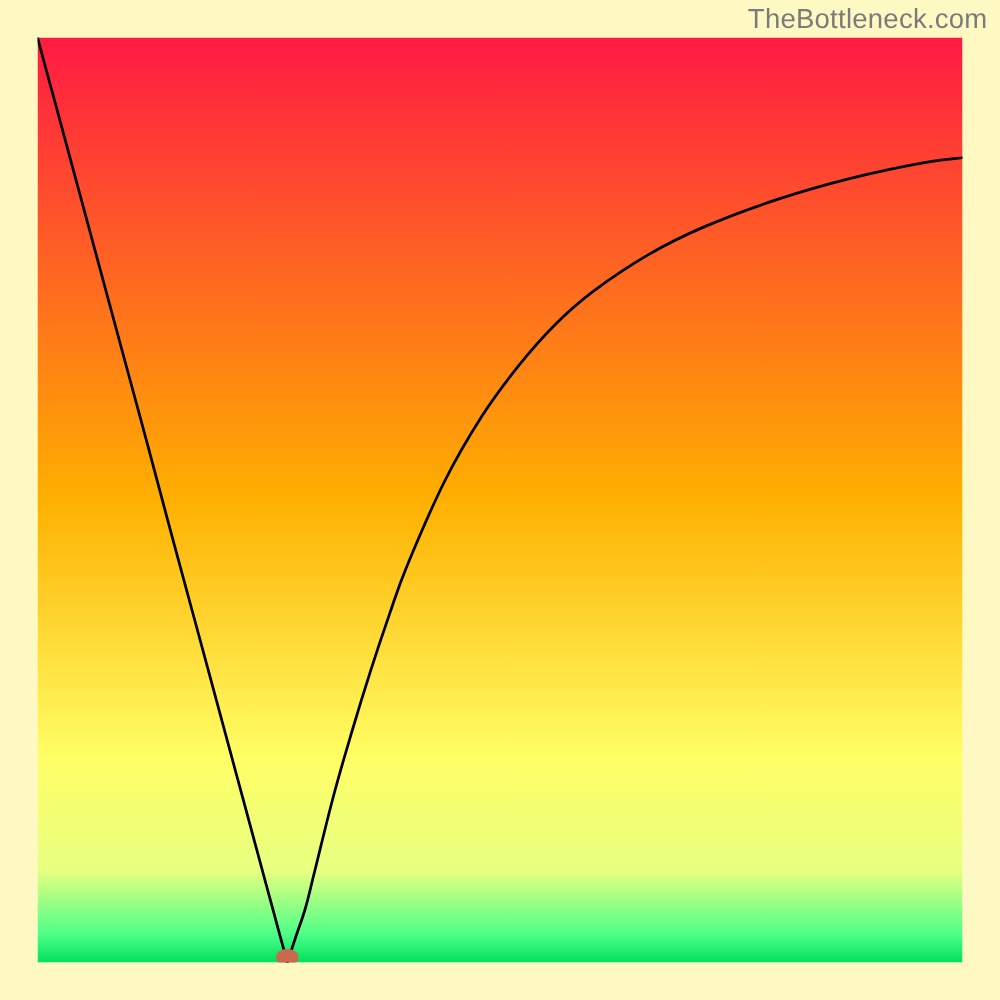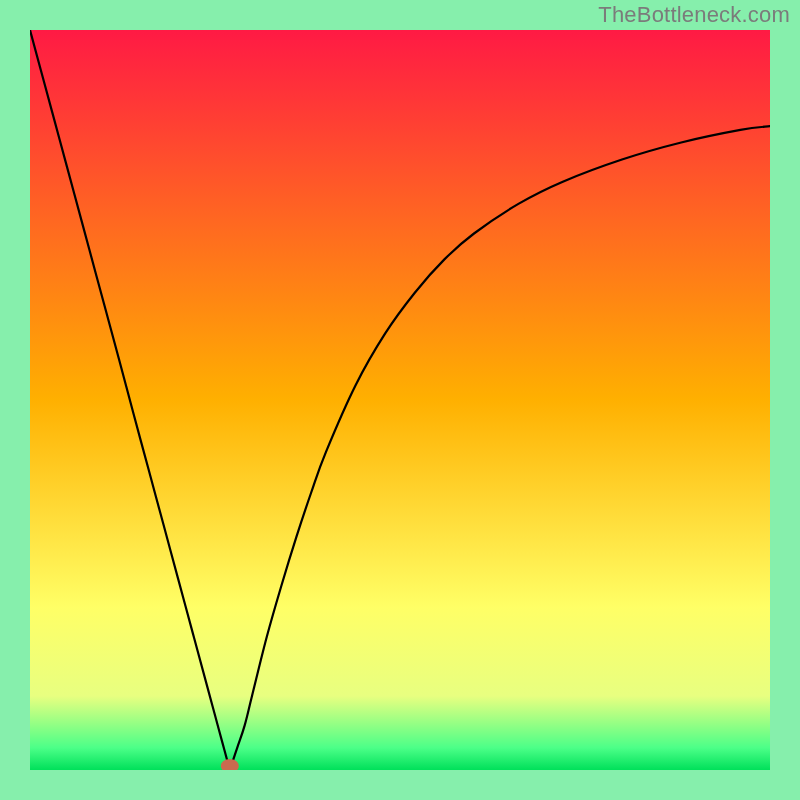--- a/index.html
+++ b/index.html
@@ -8,21 +8,21 @@
     width: 800px;
     height: 800px;
     overflow: hidden;
     background: #000;
     font-family: Arial, Helvetica, sans-serif;
   }
   .frame {
     position: absolute;
     left: 0; top: 0;
     width: 800px; height: 800px;
-    background: #86efac;
+    background: #fef9c3;
     text-align: right;
   }
   .watermark {
     position: absolute;
     top: 2px;
     right: 10px;
     color: #7b7b7b;
     font-size: 22px;
     font-weight: 500;
     letter-spacing: 0.2px;

